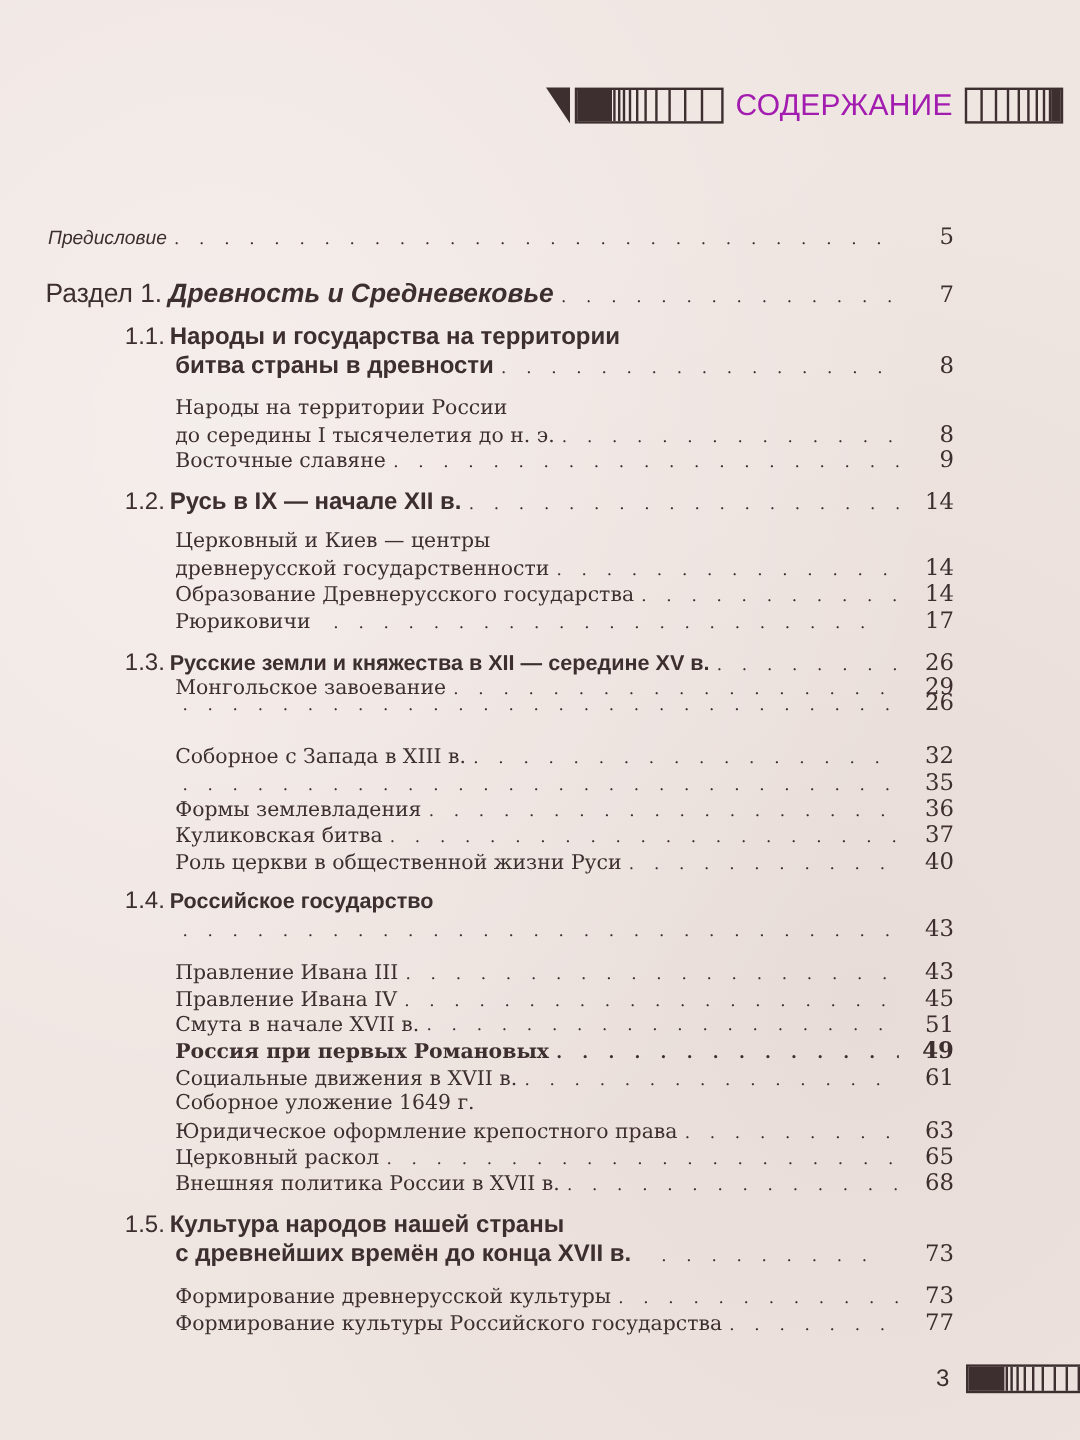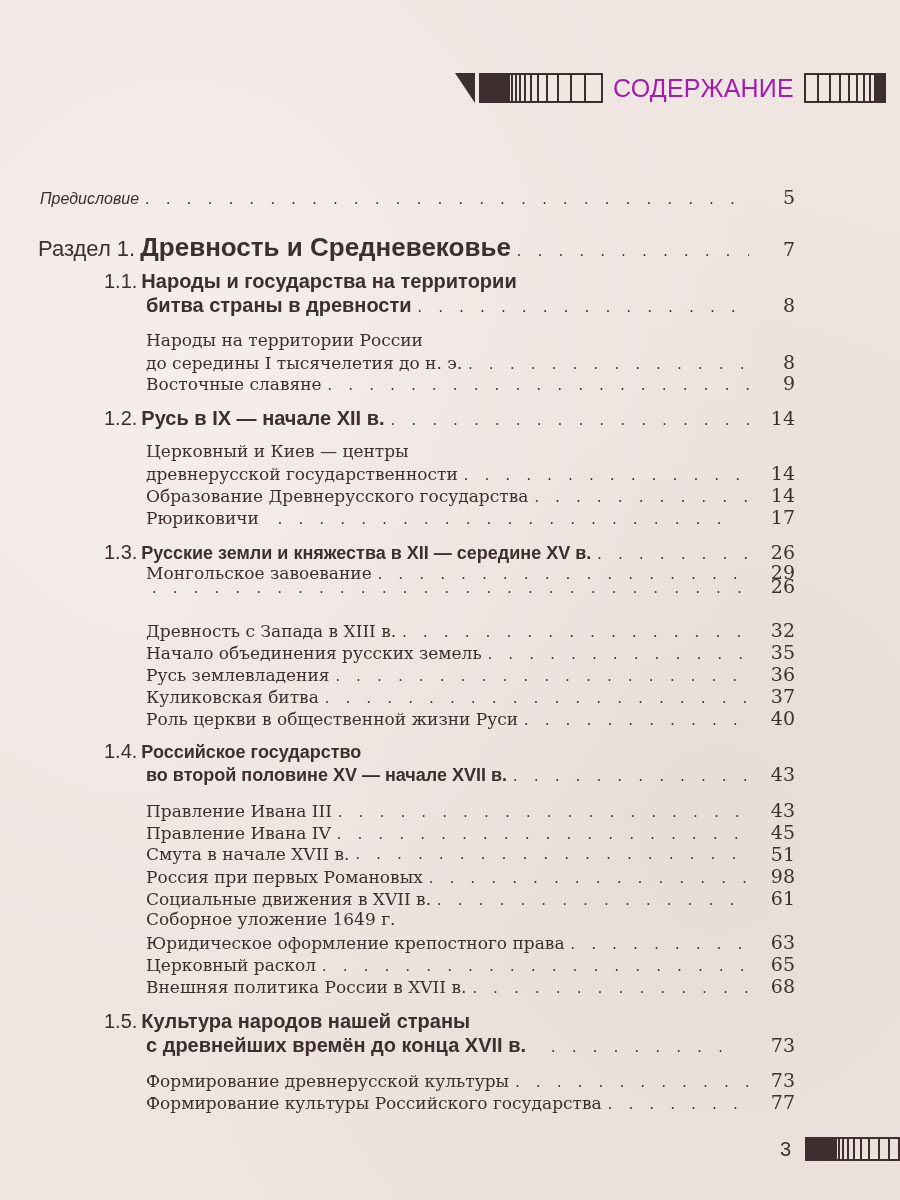--- a/index.html
+++ b/index.html
@@ -53,21 +53,21 @@
     }
     .row .page {
       width: 40px; text-align: right;
       font-family: "DejaVu Serif", serif; font-size: 19px;
     }
     .sans-bold { font-family: "Liberation Sans", sans-serif; font-weight: bold; font-size: 20px; }
     .sans-italic { font-family: "Liberation Sans", sans-serif; font-style: italic; font-size: 16px; }
     .serif-item { font-family: "DejaVu Serif", serif; font-size: 17px; }
     .num { font-family: "Liberation Sans", sans-serif; font-size: 20px; font-weight: normal; margin-right: 4px; }
     .section-label { font-family: "Liberation Sans", sans-serif; font-size: 22px; }
-    .section-title { font-family: "Liberation Sans", sans-serif; font-size: 26px; font-weight: bold; }
+    .section-title { font-family: "Liberation Sans", sans-serif; font-size: 22px; font-weight: bold; font-style: italic; }
     .line2 { position: absolute; white-space: nowrap; }
     .footer {
       position: absolute; top: 1137px; left: 780px; display: flex; align-items: center;
     }
     .footer .pnum {
       font-family: "Liberation Sans", sans-serif; font-size: 20px; margin-right: 14px;
     }
     .footer-bar { width: 110px; height: 24px; border: 2px solid #3d2f2f; box-sizing: border-box; display:flex; }
   </style>
 </head>
@@ -169,72 +169,70 @@
   <div class="row" style="top:575px; left:146px; width:649px;">
     <span class="dots">. . . . . . . . . . . . . . . . . . . . . . . . . . . . . . . . . . . . . . . . . . . . . . . . . . .</span>
     <span class="page">26</span>
   </div>
   <div class="row" style="top:561px; left:146px; width:649px;">
     <span class="label serif-item">Монгольское завоевание</span>
     <span class="dots">. . . . . . . . . . . . . . . . . . . . . . . . . . . . . . . . . . . . . . . . . . . . . . . . . . .</span>
     <span class="page">29</span>
   </div>
   <div class="row" style="top:619px; left:146px; width:649px;">
-    <span class="label serif-item">Древность с Запада в XIII в.</span>
+    <span class="label serif-item">Соборное с Запада в XIII в.</span>
     <span class="dots">. . . . . . . . . . . . . . . . . . . . . . . . . . . . . . . . . . . . . . . . . . . . . . . . . . .</span>
     <span class="page">32</span>
   </div>
   <div class="row" style="top:641px; left:146px; width:649px;">
-    <span class="label serif-item">Начало объединения русских земель</span>
     <span class="dots">. . . . . . . . . . . . . . . . . . . . . . . . . . . . . . . . . . . . . . . . . . . . . . . . . . .</span>
     <span class="page">35</span>
   </div>
   <div class="row" style="top:663px; left:146px; width:649px;">
-    <span class="label serif-item">Русь землевладения</span>
+    <span class="label serif-item">Формы землевладения</span>
     <span class="dots">. . . . . . . . . . . . . . . . . . . . . . . . . . . . . . . . . . . . . . . . . . . . . . . . . . .</span>
     <span class="page">36</span>
   </div>
   <div class="row" style="top:685px; left:146px; width:649px;">
     <span class="label serif-item">Куликовская битва</span>
     <span class="dots">. . . . . . . . . . . . . . . . . . . . . . . . . . . . . . . . . . . . . . . . . . . . . . . . . . .</span>
     <span class="page">37</span>
   </div>
   <div class="row" style="top:707px; left:146px; width:649px;">
     <span class="label serif-item">Роль церкви в общественной жизни Руси</span>
     <span class="dots">. . . . . . . . . . . . . . . . . . . . . . . . . . . . . . . . . . . . . . . . . . . . . . . . . . .</span>
     <span class="page">40</span>
   </div>
 
   <div class="line2" style="top:740px; left:104px;">
     <span class="num">1.4.</span><span class="sans-bold" style="font-size:18px">Российское государство</span>
   </div>
   <div class="row" style="top:763px; left:146px; width:649px;">
-    <span class="label sans-bold" style="font-size:18px">во второй половине XV — начале XVII в.</span>
     <span class="dots">. . . . . . . . . . . . . . . . . . . . . . . . . . . . . . . . . . . . . . . . . . . . . . . . . . .</span>
     <span class="page">43</span>
   </div>
   <div class="row" style="top:799px; left:146px; width:649px;">
     <span class="label serif-item">Правление Ивана III</span>
     <span class="dots">. . . . . . . . . . . . . . . . . . . . . . . . . . . . . . . . . . . . . . . . . . . . . . . . . . .</span>
     <span class="page">43</span>
   </div>
   <div class="row" style="top:821px; left:146px; width:649px;">
     <span class="label serif-item">Правление Ивана IV</span>
     <span class="dots">. . . . . . . . . . . . . . . . . . . . . . . . . . . . . . . . . . . . . . . . . . . . . . . . . . .</span>
     <span class="page">45</span>
   </div>
   <div class="row" style="top:843px; left:146px; width:649px;align-items:center;">
     <span class="label serif-item">Смута в начале XVII в.</span>
     <span class="dots">. . . . . . . . . . . . . . . . . . . . . . . . . . . . . . . . . . . . . . . . . . . . . . . . . . .</span>
     <span class="page">51</span>
   </div>
-  <div class="row" style="top:865px; left:146px; width:649px;">
+  <div class="row" style="top:865px; left:146px; width:649px;font-weight:bold;">
     <span class="label serif-item">Россия при первых Романовых</span>
     <span class="dots">. . . . . . . . . . . . . . . . . . . . . . . . . . . . . . . . . . . . . . . . . . . . . . . . . . .</span>
-    <span class="page">98</span>
+    <span class="page">49</span>
   </div>
   <div class="row" style="top:887px; left:146px; width:649px;">
     <span class="label serif-item">Социальные движения в XVII в.</span>
     <span class="dots">. . . . . . . . . . . . . . . . . . . . . . . . . . . . . . . . . . . . . . . . . . . . . . . . . . .</span>
     <span class="page">61</span>
   </div>
   <div class="line2 serif-item" style="top:909px; left:146px;">Соборное уложение 1649 г.</div>
   <div class="row" style="top:931px; left:146px; width:649px;">
     <span class="label serif-item">Юридическое оформление крепостного права</span>
     <span class="dots">. . . . . . . . . . . . . . . . . . . . . . . . . . . . . . . . . . . . . . . . . . . . . . . . . . .</span>

